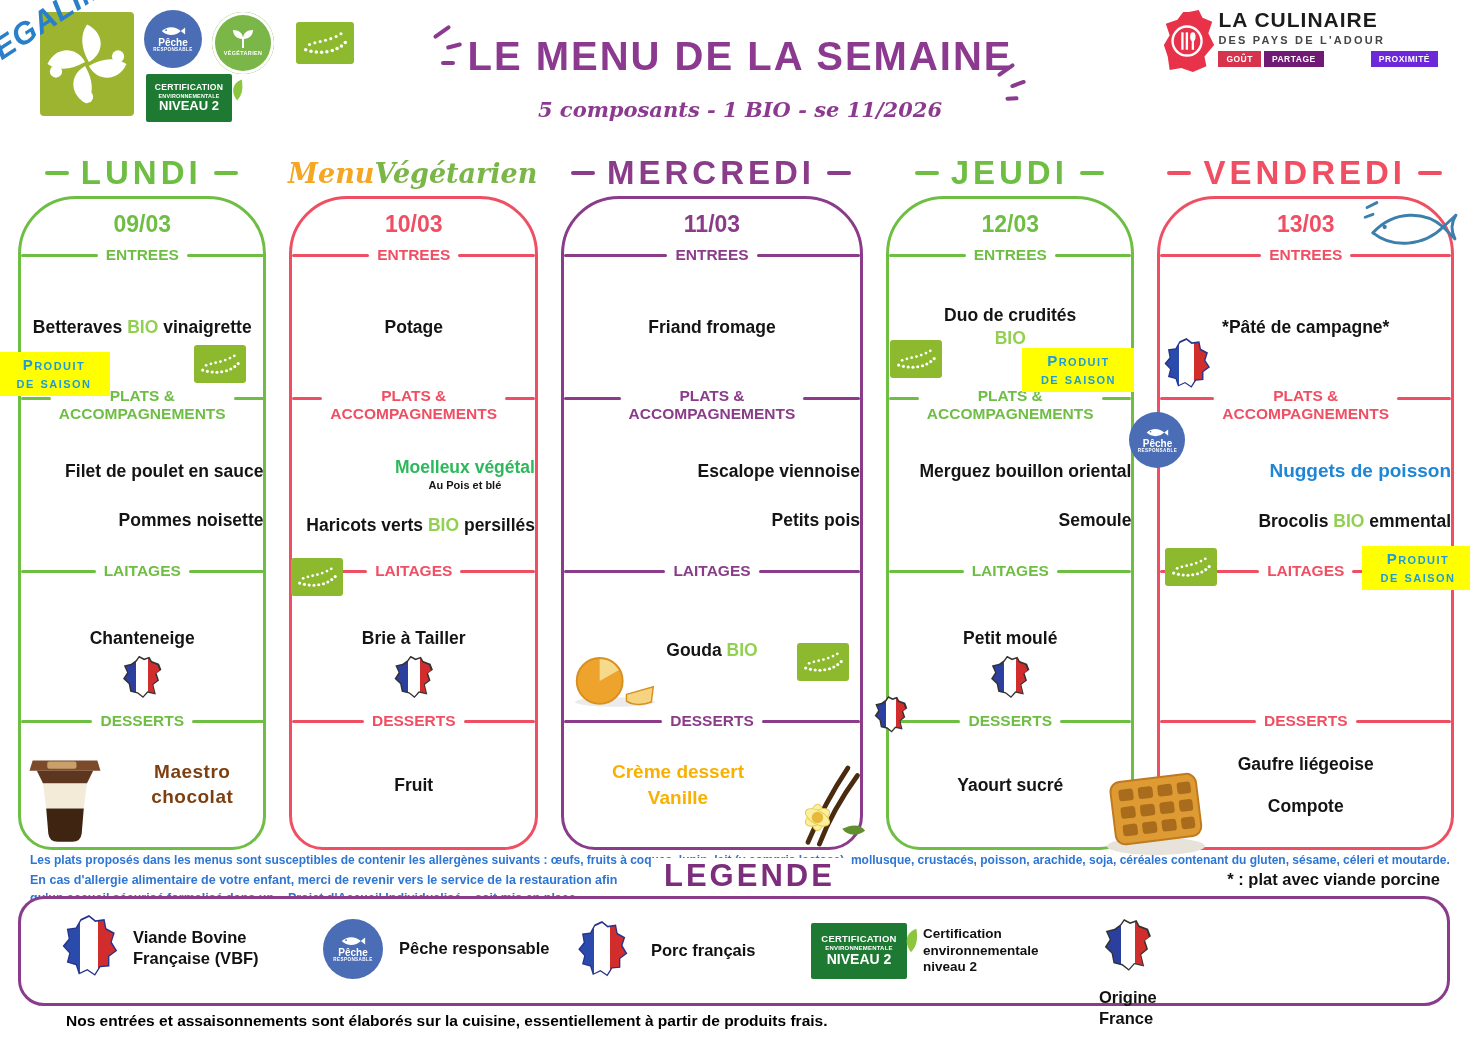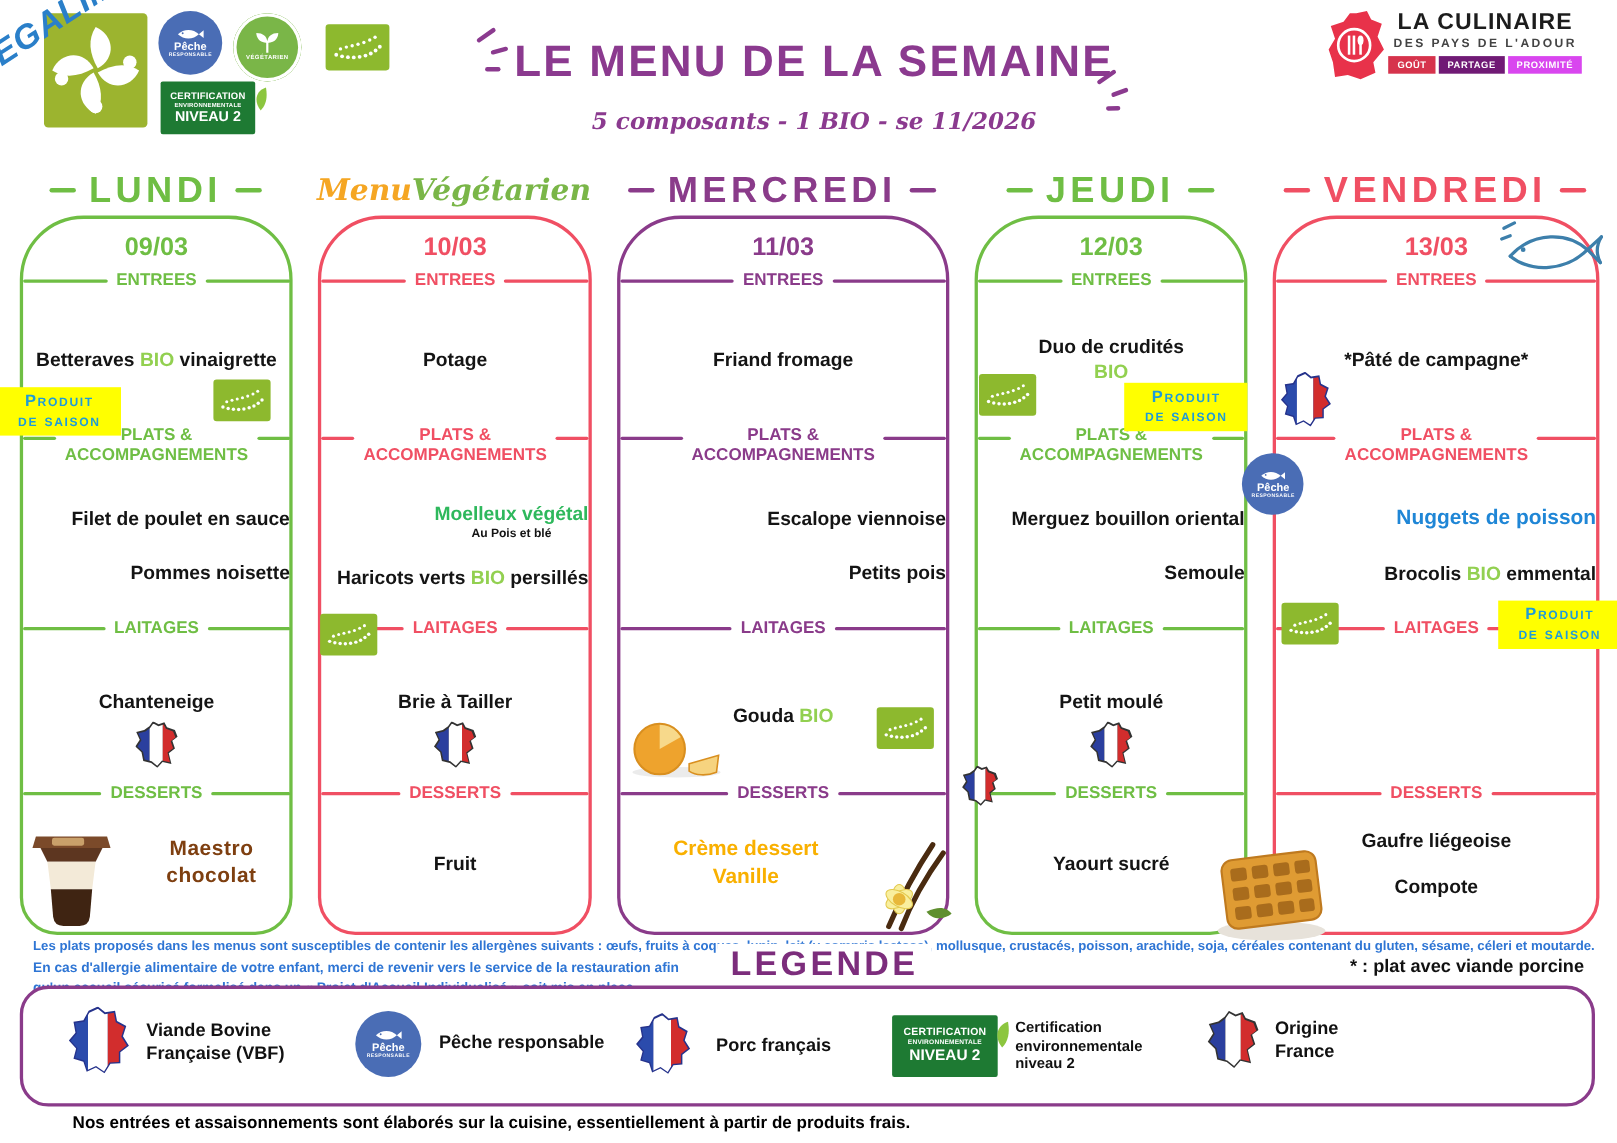--- a/index.html
+++ b/index.html
@@ -28,21 +28,21 @@
   .niv2 .t3{font-size:13px;font-weight:800;}
   .niv2 svg{position:absolute;right:-13px;top:4px;}
   .hdr-niv2{position:absolute;left:146px;top:74px;width:86px;height:48px;}
 
   .title{position:absolute;left:465px;top:34px;width:550px;text-align:center;color:#8b3a8f;
          font-size:40px;font-weight:800;letter-spacing:2px;}
   .subtitle{position:absolute;left:465px;top:97px;width:550px;text-align:center;color:#8b3a8f;
             font-size:21px;font-weight:700;font-style:italic;font-family:"DejaVu Serif",serif;}
   .stroke{position:absolute;background:#8b3a8f;border-radius:2px;}
 
-  .brand{position:absolute;right:32px;top:8px;display:flex;gap:0;align-items:flex-start;text-align:center;}
+  .brand{position:absolute;right:32px;top:8px;display:flex;gap:0;align-items:flex-start;}
   .brand-txt .b1{font-size:21px;font-weight:800;color:#1c1c1c;letter-spacing:1px;}
   .brand-txt .b2{font-size:11px;font-weight:700;color:#444;letter-spacing:2.2px;margin-top:2px;}
   .chips{display:flex;gap:3px;margin-top:5px;}
   .chip{color:#fff;font-size:8.5px;font-weight:800;padding:3px 8px;letter-spacing:.5px;}
 
   
   .cols{position:absolute;left:16px;top:150px;width:1438px;display:flex;gap:21px;}
   .col{flex:1;position:relative;}
   .col-head{height:46px;display:flex;align-items:center;justify-content:center;
             font-size:33px;font-weight:800;letter-spacing:4px;color:var(--c);}
@@ -197,21 +197,21 @@
       <rect x="26.6" y="25" width="2.4" height="18" fill="#fff"></rect>
       <ellipse cx="34" cy="29.5" rx="2.8" ry="4.6" fill="#fff"></ellipse>
       <rect x="32.8" y="32" width="2.4" height="11" fill="#fff"></rect>
     </svg>
     <div class="brand-txt">
       <div class="b1">LA CULINAIRE</div>
       <div class="b2">DES PAYS DE L'ADOUR</div>
       <div class="chips">
         <span class="chip" style="background:#d6334c;">GOÛT</span>
         <span class="chip" style="background:#701a75;">PARTAGE</span>
-        <span class="chip" style="background:#d946ef;">PROXIMITÉ</span>
+        <span class="chip" style="background:#6d28d9;margin-left:44px;">PROXIMITÉ</span>
       </div>
     </div>
   </div>
 
   <div class="cols">
 
     <div class="col" style="--c:#6fbe44;">
       <div class="col-head dashes">LUNDI</div>
       <div class="box">
         <div class="date">09/03</div>
@@ -728,21 +728,21 @@
         <svg viewBox="0 0 20 30" width="18">
             <path d="M10 28 C2 18 4 6 16 2 C18 14 16 22 10 28Z" fill="#8cc63f"></path>
           </svg>
       </div>
       <div class="lg-label small">
         <div style="font-weight:800;">Certification</div>
         <div style="font-weight:800;">environnementale</div>
         <div>niveau 2</div>
       </div>
     </div>
-    <div class="lg-entry" style="left:1078px;top:22px;">
+    <div class="lg-entry" style="left:1078px;top:22px;flex-direction:column;">
       <div class="frmap" style="width:44px;height:50px;">
         <div class="sil"></div>
           <div class="fil">
             <i class="fb"></i>
             <i class="fw"></i>
             <i class="fr"></i>
           </div>
       </div>
       <div class="lg-label">
         <div>Origine</div>

